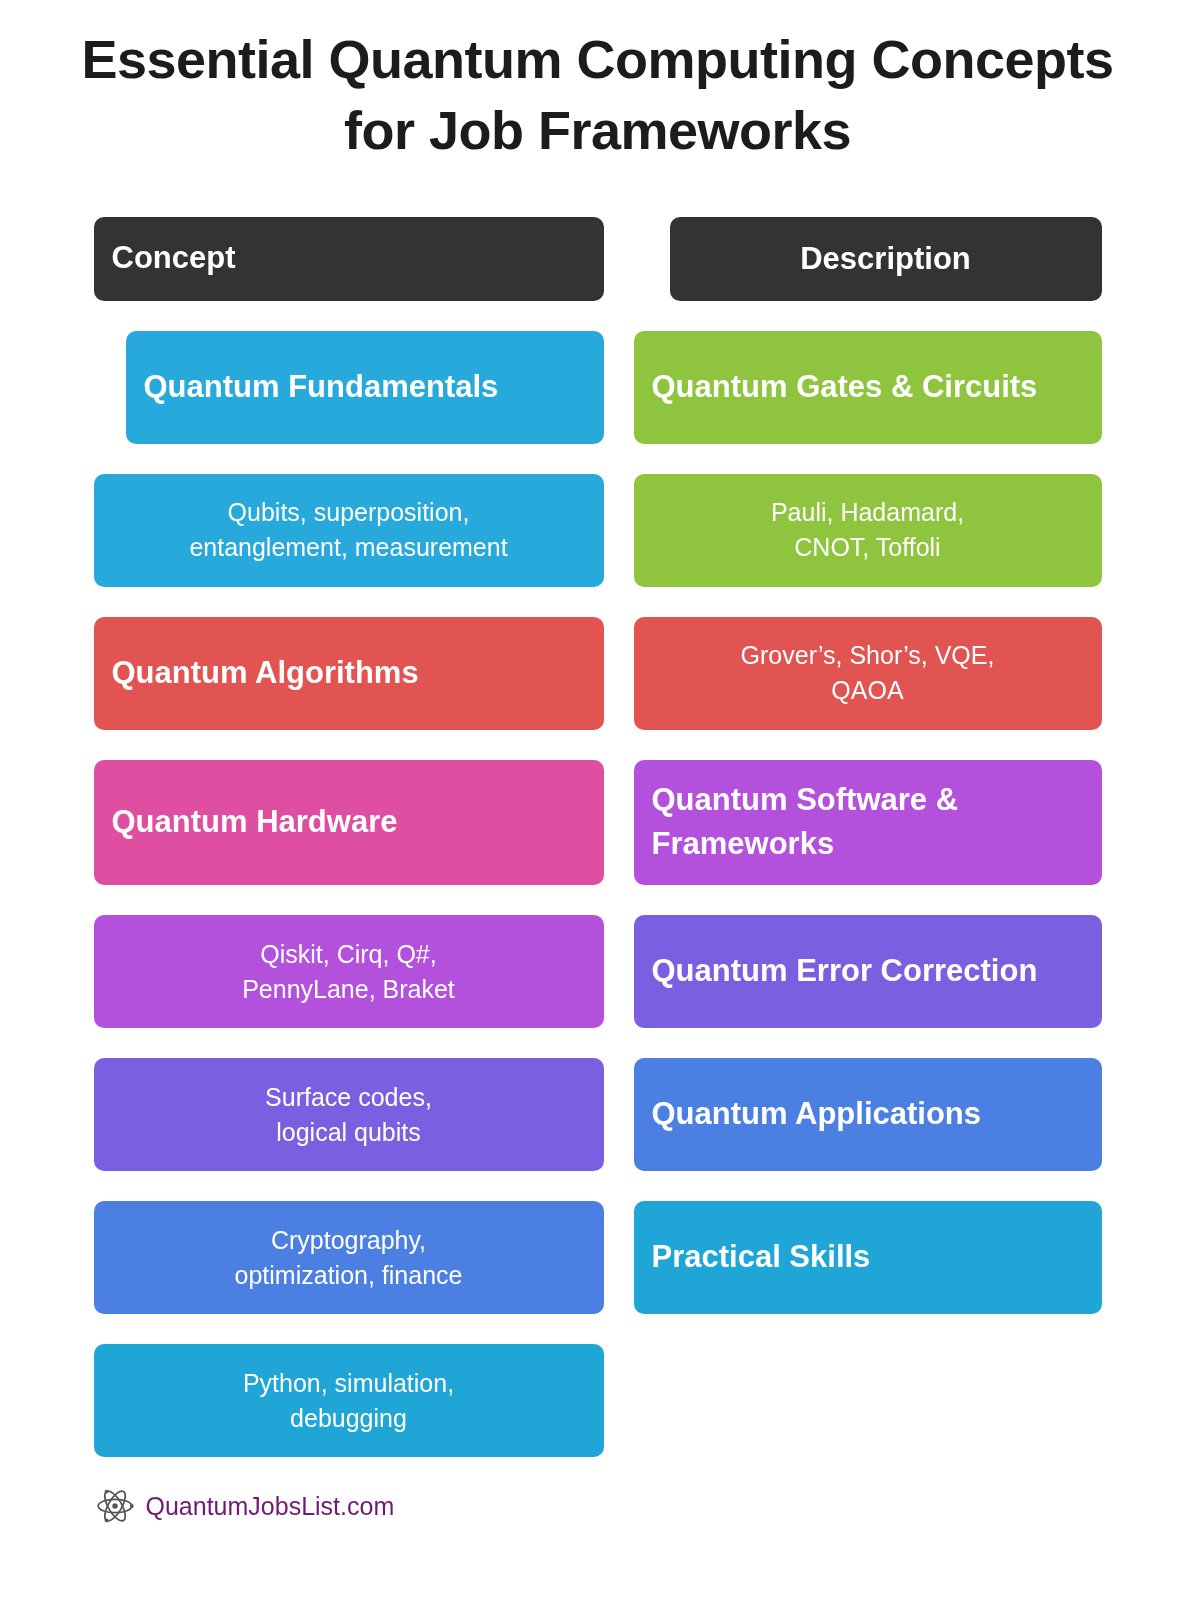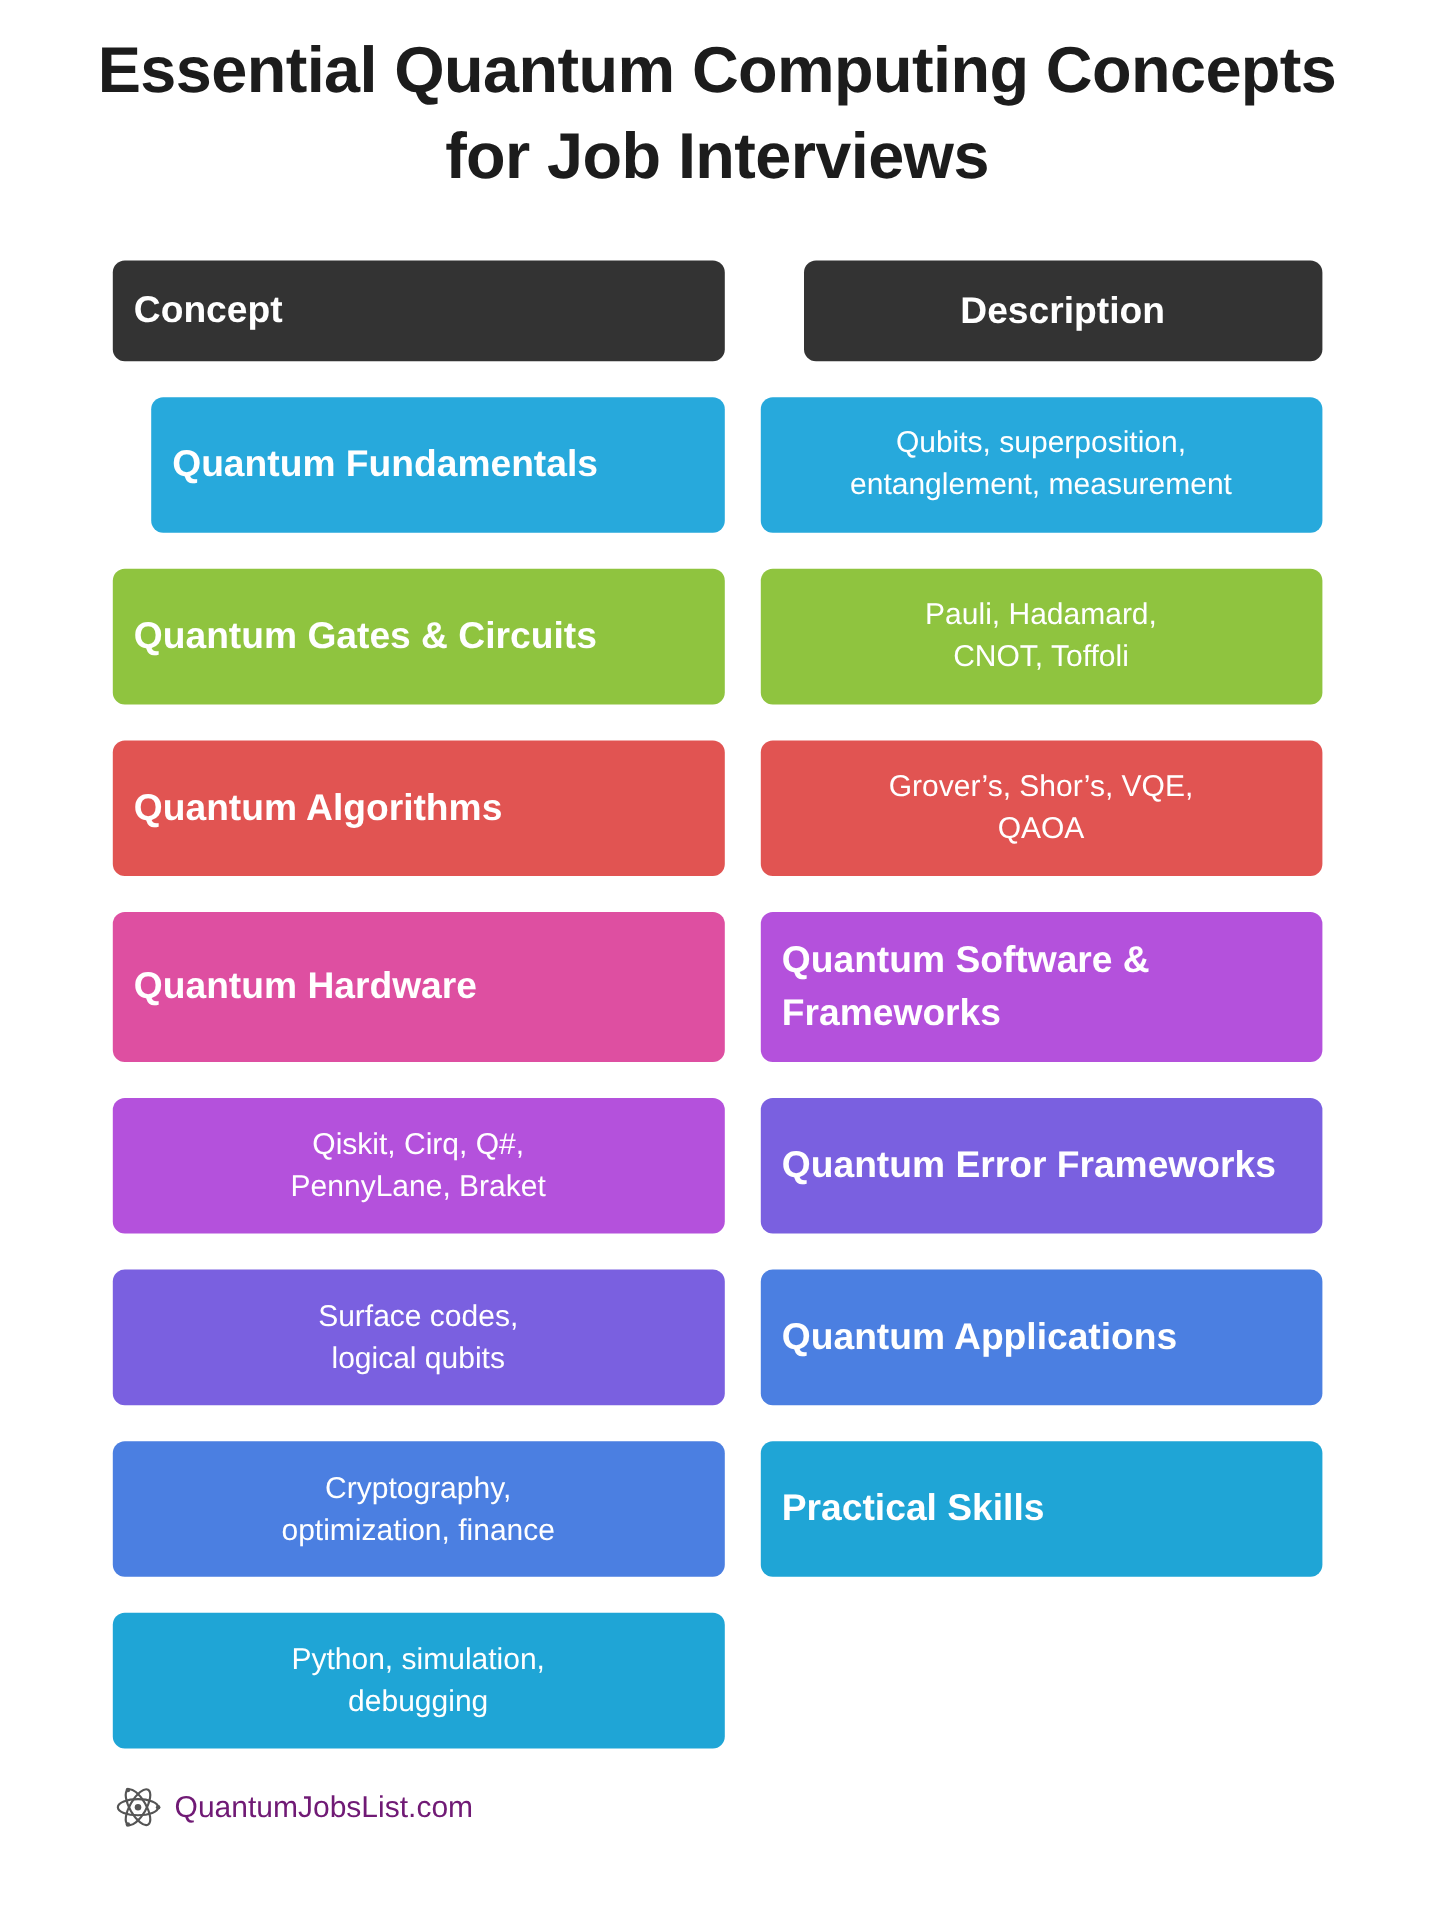--- a/index.html
+++ b/index.html
@@ -69,42 +69,42 @@
   }
   .atom { display: inline-flex; }
 </style>
 </head>
 <body>
 
 <div class="page">
 
   <h1 class="title">
     <div>Essential Quantum Computing Concepts</div>
-    <div>for Job Interviews</div>
+    <div>for Job Frameworks</div>
   </h1>
 
   <div class="table">
 
     <div class="cell head concept" style="background: rgb(51, 51, 51);">
       <span>Concept</span>
     </div>
     <div class="cell head desc-head" style="background: rgb(51, 51, 51); margin-left: 36px;">
       <span>Description</span>
     </div>
 
     <div class="cell concept" style="background: rgb(39, 169, 220); margin-left: 32px;">
       <span>Quantum Fundamentals</span>
     </div>
+    <div class="cell concept" style="background: rgb(143, 196, 63);">
+      <span>Quantum Gates &amp; Circuits</span>
+    </div>
+
     <div class="cell desc" style="background: rgb(39, 169, 220);">
       <span>Qubits, superposition,
 entanglement, measurement</span>
-    </div>
-
-    <div class="cell concept" style="background: rgb(143, 196, 63);">
-      <span>Quantum Gates &amp; Circuits</span>
     </div>
     <div class="cell desc" style="background: rgb(143, 196, 63);">
       <span>Pauli, Hadamard,
 CNOT, Toffoli</span>
     </div>
 
     <div class="cell concept" style="background: rgb(225, 84, 82);">
       <span>Quantum Algorithms</span>
     </div>
     <div class="cell desc" style="background: rgb(225, 84, 82);">
@@ -118,21 +118,21 @@
 
     <div class="cell concept" style="background: rgb(180, 81, 220);">
       <span>Quantum Software &amp; Frameworks</span>
     </div>
     <div class="cell desc" style="background: rgb(180, 81, 220);">
       <span>Qiskit, Cirq, Q#,
 PennyLane, Braket</span>
     </div>
 
     <div class="cell concept" style="background: rgb(122, 96, 224);">
-      <span>Quantum Error Frameworks</span>
+      <span>Quantum Error Correction</span>
     </div>
     <div class="cell desc" style="background: rgb(122, 96, 224);">
       <span>Surface codes,
 logical qubits</span>
     </div>
 
     <div class="cell concept" style="background: rgb(75, 127, 225);">
       <span>Quantum Applications</span>
     </div>
     <div class="cell desc" style="background: rgb(75, 127, 225);">

